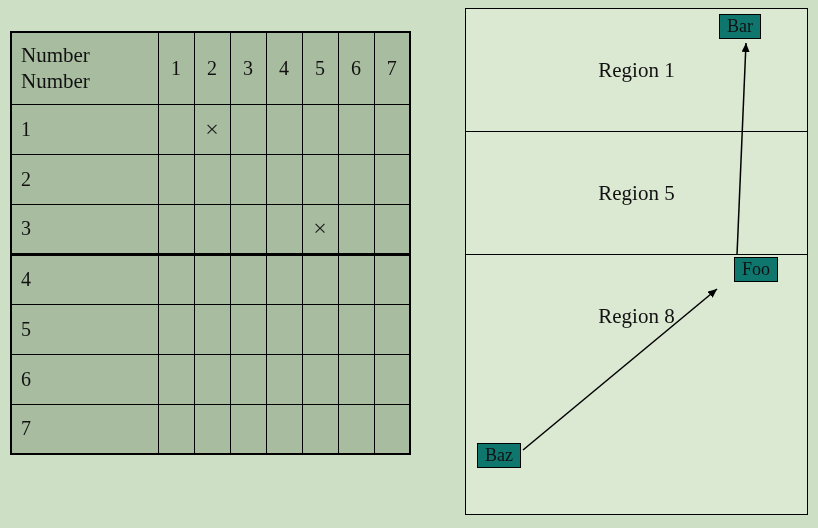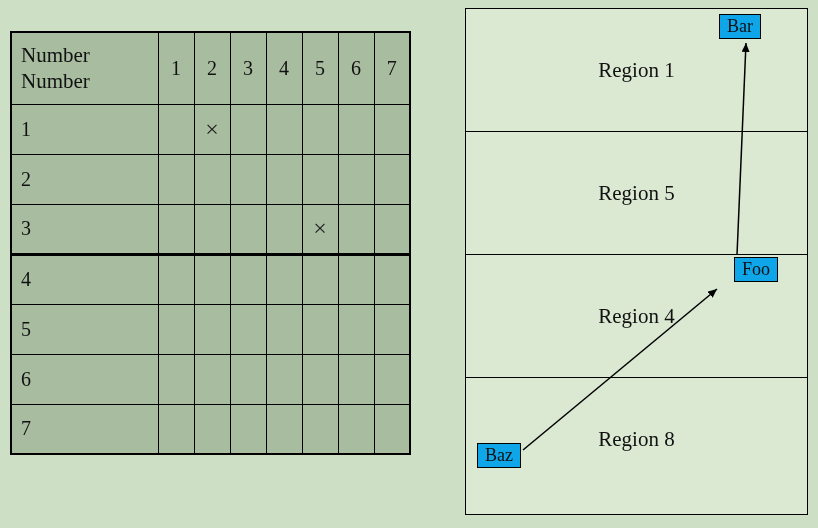--- a/index.html
+++ b/index.html
@@ -80,21 +80,21 @@
   .arrows {
     position: absolute;
     left: 0; top: 0;
     width: 341px;
     height: 505px;
     pointer-events: none;
   }
 
   .tag {
     position: absolute;
-    background: #0ea5e9;
+    background: #0f766e;
     border: 1px solid #000;
     font-size: 18px;
     line-height: 23px;
     padding: 0 7px;
   }
   .tag-bar { left: 253px; top: 5px; }
   .tag-foo { left: 268px; top: 248px; }
   .tag-baz { left: 11px;  top: 434px; }
 </style>
 </head>
@@ -198,23 +198,20 @@
       </tr>
     </tbody>
   </table>
 
   <div class="diagram">
     <div class="region">
       <span class="region-label">Region 1</span>
     </div>
     <div class="region">
       <span class="region-label">Region 5</span>
-    </div>
-    <div class="region">
-      <span class="region-label">Region 4</span>
     </div>
     <div class="region last">
       <span class="region-label">Region 8</span>
     </div>
 
     <svg class="arrows" viewBox="0 0 341 505" xmlns="http://www.w3.org/2000/svg">
       <defs>
         <marker id="ah" markerWidth="10" markerHeight="8" refX="9" refY="4" orient="auto" markerUnits="userSpaceOnUse">
           <path d="M0,0 L9,4 L0,8 Z" fill="#000"></path>
         </marker>

